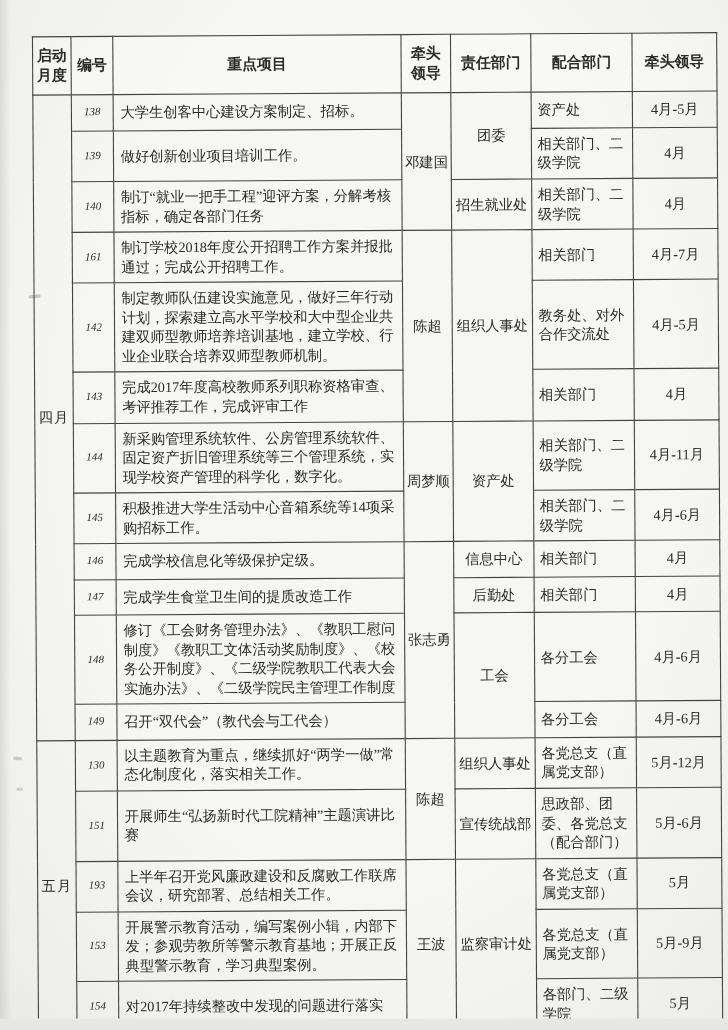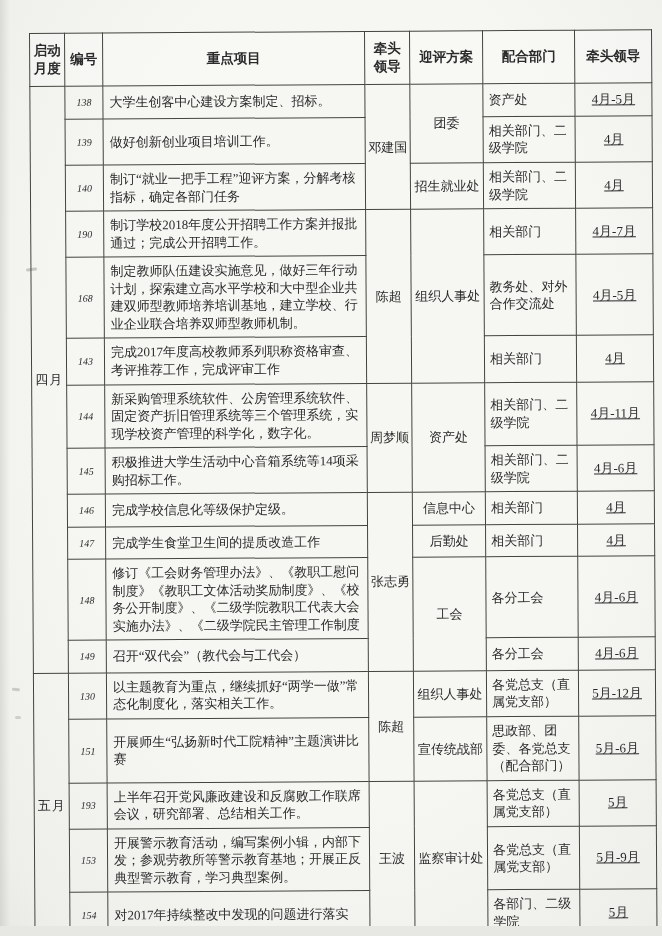--- a/index.html
+++ b/index.html
@@ -46,21 +46,21 @@
     background:rgba(255,255,255,0.25);
   }
   td{padding:5px 6px;}
   td.center{text-align:center;}
   td.c-month{padding:4px 2px;letter-spacing:1px;}
   td.c-id{padding:9px 2px;font-size:10px;font-style:italic;}
   td.c-project{text-align:left;}
   td.c-leader{padding:5px 1px;}
   td.c-dept{padding:5px 2px;}
   td.c-partner{text-align:left;padding:5px 5px;}
-  td.c-impl{padding:4px 3px;text-decoration:underline;}
+  td.c-impl{padding:4px 3px;}
   
   .artifact{position:absolute;background:#8f908b;}
   .artifact.a1{left:26px;top:268px;width:11px;height:2.5px;opacity:.45;border-radius:2px;transform:rotate(-6deg);}
   .artifact.a2{left:12px;top:688px;width:8px;height:2.5px;opacity:.4;border-radius:2px;transform:rotate(4deg);}
   .artifact.a3{left:15px;top:716px;width:6px;height:2.5px;opacity:.35;border-radius:2px;}
   .edge-shade{
     position:absolute;left:0;top:0;width:10px;height:936px;
     background:linear-gradient(90deg, rgba(120,120,115,0.18), rgba(120,120,115,0));
   }
 </style>
@@ -83,21 +83,21 @@
           <col class="w-dept">
           <col class="w-partner">
           <col class="w-impl">
       </colgroup>
       <thead>
         <tr>
             <th>启动月度</th>
             <th>编号</th>
             <th>重点项目</th>
             <th>牵头领导</th>
-            <th>迎评方案</th>
+            <th>责任部门</th>
             <th>配合部门</th>
             <th>牵头领导</th>
           </tr>
       </thead>
       <tbody>
           <tr>
             <td class="c-month center" rowspan="12">四月</td>
             <td class="c-id center">138</td>
             <td class="c-project">大学生创客中心建设方案制定、招标。</td>
             <td class="c-leader center" rowspan="3">邓建国</td>
@@ -112,29 +112,29 @@
             <td class="c-impl center">4月</td>
           </tr>
           <tr>
             <td class="c-id center">140</td>
             <td class="c-project">制订“就业一把手工程”迎评方案，分解考核指标，确定各部门任务</td>
             <td class="c-dept center">招生就业处</td>
             <td class="c-partner">相关部门、二级学院</td>
             <td class="c-impl center">4月</td>
           </tr>
           <tr>
-            <td class="c-id center">190</td>
+            <td class="c-id center">161</td>
             <td class="c-project">制订学校2018年度公开招聘工作方案并报批通过；完成公开招聘工作。</td>
             <td class="c-leader center" rowspan="3">陈超</td>
             <td class="c-dept center" rowspan="3">组织人事处</td>
             <td class="c-partner">相关部门</td>
             <td class="c-impl center">4月-7月</td>
           </tr>
           <tr>
-            <td class="c-id center">168</td>
+            <td class="c-id center">142</td>
             <td class="c-project">制定教师队伍建设实施意见，做好三年行动计划，探索建立高水平学校和大中型企业共建双师型教师培养培训基地，建立学校、行业企业联合培养双师型教师机制。</td>
             <td class="c-partner">教务处、对外合作交流处</td>
             <td class="c-impl center">4月-5月</td>
           </tr>
           <tr>
             <td class="c-id center">143</td>
             <td class="c-project">完成2017年度高校教师系列职称资格审查、考评推荐工作，完成评审工作</td>
             <td class="c-partner">相关部门</td>
             <td class="c-impl center">4月</td>
           </tr>

